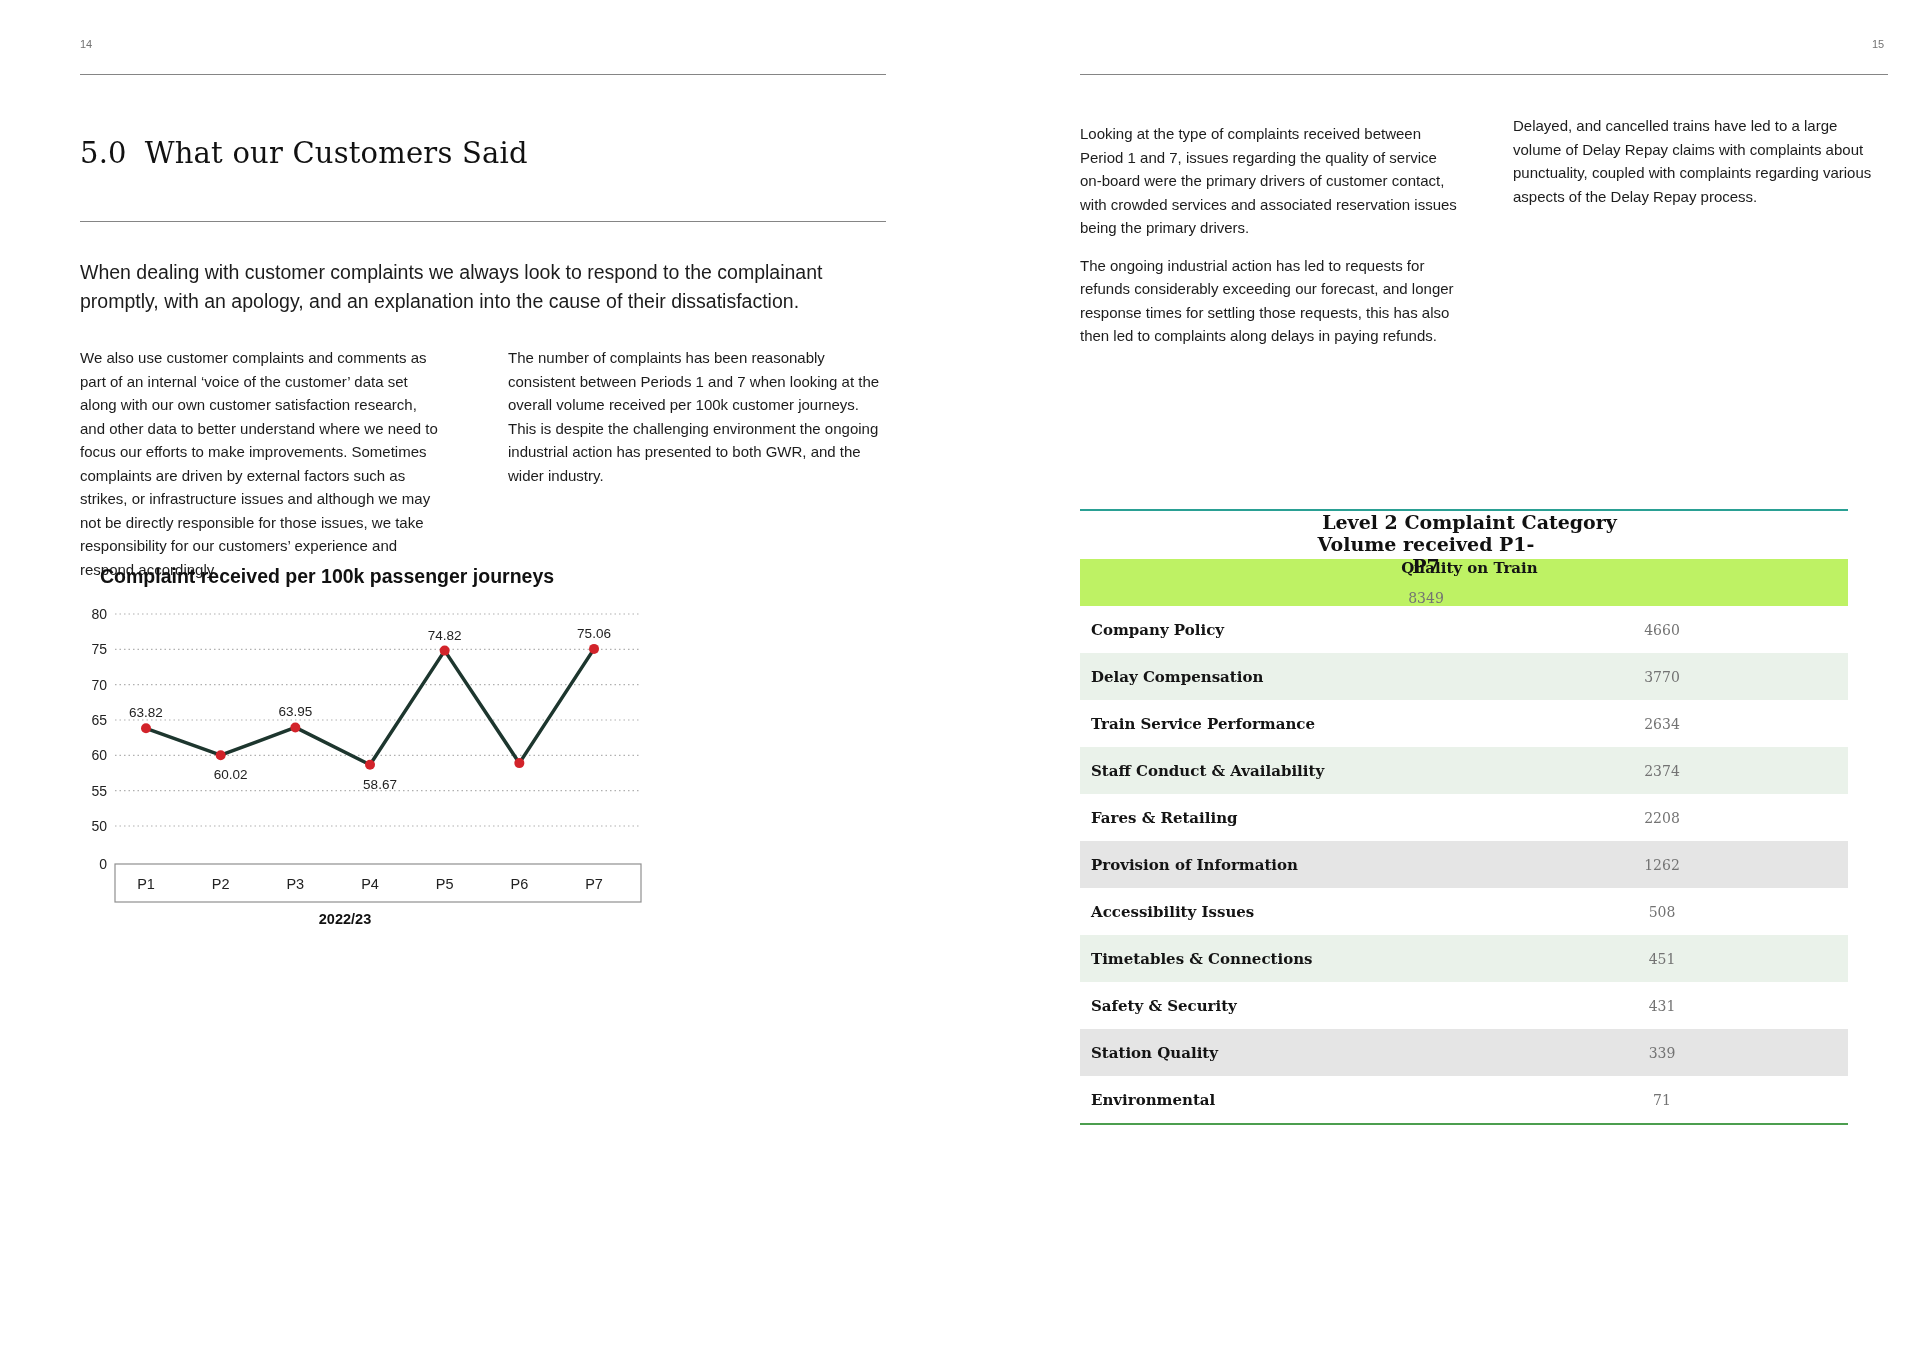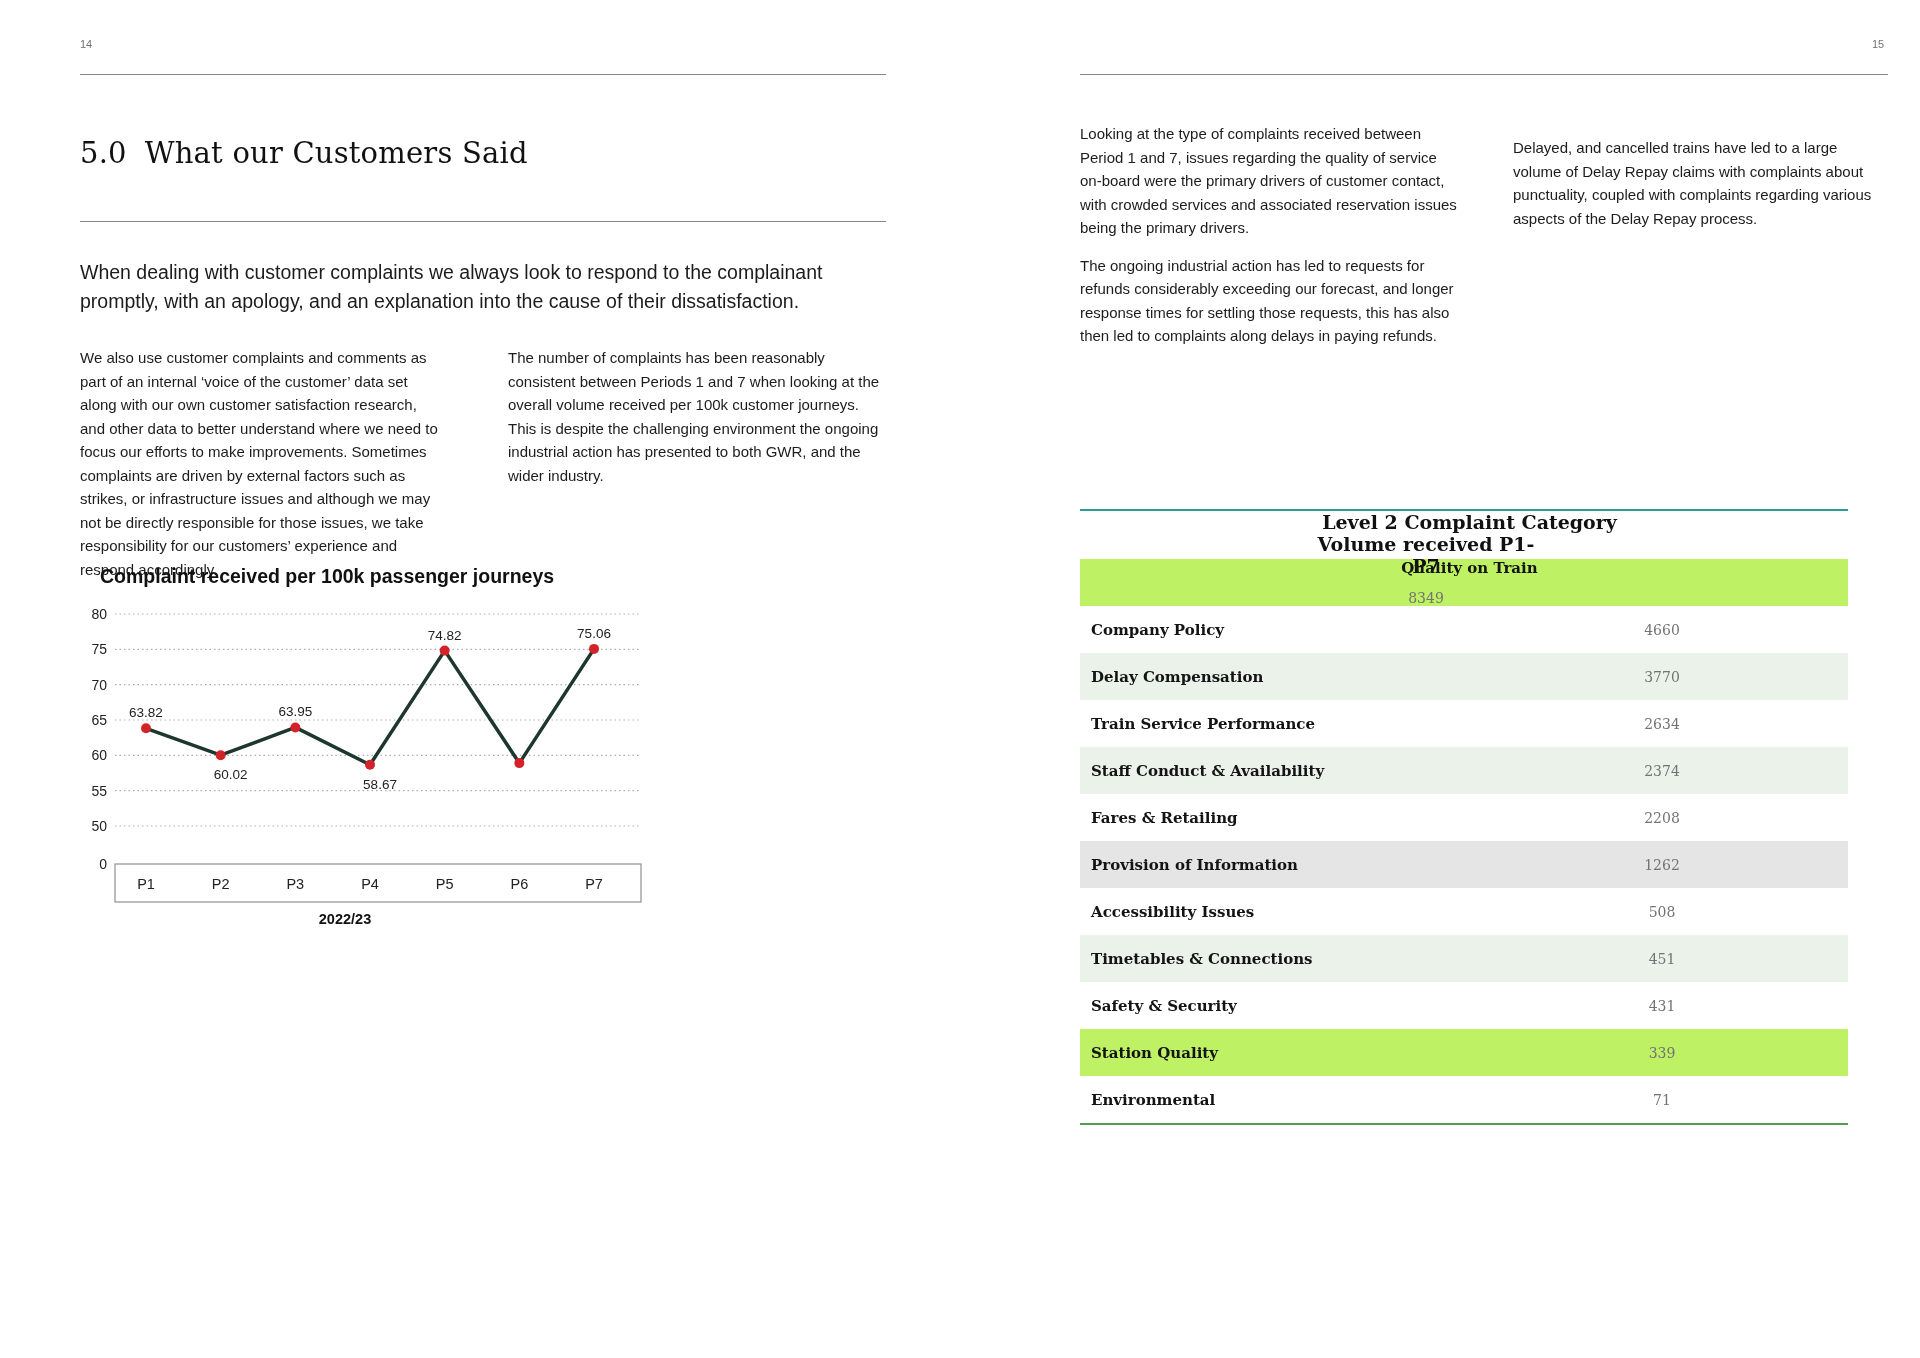--- a/index.html
+++ b/index.html
@@ -131,21 +131,21 @@
     </svg>
 </div>
 
 <div class="abs pagenum" style="left:1872px; top:38px;">15</div>
 <div class="abs rule" style="left:1080px; top:74px; width:808px;"></div>
 
 <div class="abs body-col" style="left:1080px; top:122px; width:382px;">
   <p>Looking at the type of complaints received between Period 1 and 7, issues regarding the quality of service on-board were the primary drivers of customer contact, with crowded services and associated reservation issues being the primary drivers.</p>
   <p>The ongoing industrial action has led to requests for refunds considerably exceeding our forecast, and longer response times for settling those requests, this has also then led to complaints along delays in paying refunds.</p>
 </div>
-<div class="abs body-col" style="left:1513px; top:136px; width:372px;">
+<div class="abs body-col" style="left:1513px; top:114px; width:372px;">
   <p>Delayed, and cancelled trains have led to a large volume of Delay Repay claims with complaints about punctuality, coupled with complaints regarding various aspects of the Delay Repay process.</p>
 </div>
 
 <div class="abs" style="left:1080px; top:509px; width:768px;">
   <div class="thead" style="border-top-color: rgb(42, 160, 148);">
     <div class="th-cat">Level 2 Complaint Category</div>
     <div class="th-val">Volume received P1-P7</div>
   </div>
   <div style="border-bottom: 2px solid rgb(76, 158, 79);">
       <div class="trow" style="background: #bef264; flex-direction: column;">
@@ -181,21 +181,21 @@
         <div class="td-val">508</div>
       </div>
       <div class="trow" style="background: rgb(234, 242, 234);">
         <div class="td-cat">Timetables &amp; Connections</div>
         <div class="td-val">451</div>
       </div>
       <div class="trow">
         <div class="td-cat">Safety &amp; Security</div>
         <div class="td-val">431</div>
       </div>
-      <div class="trow" style="background: #bef264;">
+      <div class="trow" style="background: #e5e5e5;">
         <div class="td-cat">Station Quality</div>
         <div class="td-val">339</div>
       </div>
       <div class="trow">
         <div class="td-cat">Environmental</div>
         <div class="td-val">71</div>
       </div>
     </div>
 </div>
 

